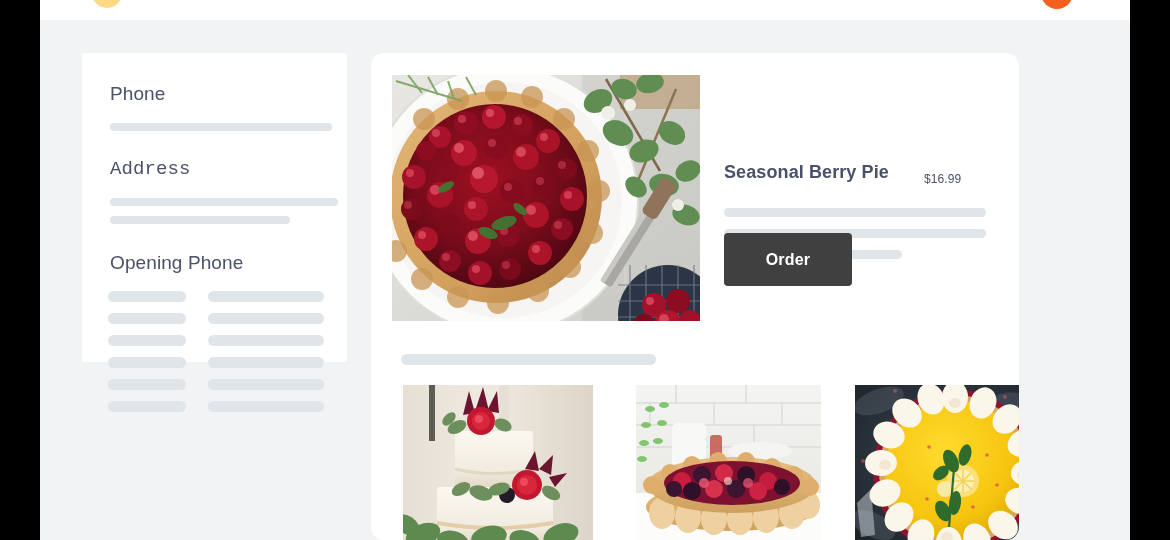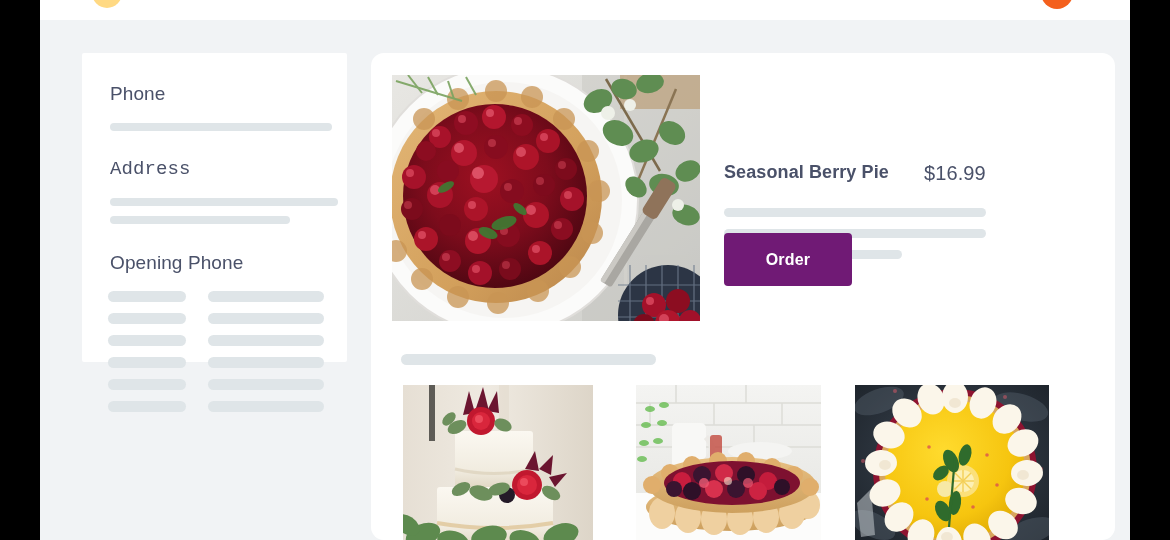--- a/index.html
+++ b/index.html
@@ -49,47 +49,47 @@
   #ad-line-1   { left:28px; top:145px; width:228px; height:8px; }
   #ad-line-2   { left:28px; top:163px; width:180px; height:8px; }
 
   .hours-col-a { left:26px;  width:78px;  height:11px; }
   .hours-col-b { left:126px; width:116px; height:11px; }
   .hr-r0{ top:238px; } .hr-r1{ top:260px; } .hr-r2{ top:282px; }
   .hr-r3{ top:304px; } .hr-r4{ top:326px; } .hr-r5{ top:348px; }
 
   
   #main-card{
-    position:absolute; left:331px; top:53px; width:744px; height:487px;
+    position:absolute; left:331px; top:53px; width:648px; height:487px;
     background:#ffffff; border-radius:13px; overflow:hidden;
   }
 
   #hero-image{
     position:absolute; left:21px; top:22px; width:308px; height:246px;
     overflow:hidden; background:#e9e6e0;
   }
   #hero-image svg, .thumb svg{ display:block; width:100%; height:100%; }
 
   #product-title{
     position:absolute; left:353px; top:109px;
     font-size:18px; font-weight:700; color:#4a5169;
     letter-spacing:.1px; white-space:nowrap;
   }
   #product-price{
-    position:absolute; left:553px; top:109px;
-    font-size:20px; font-weight:400; color:#4a5169;
+    position:absolute; left:553px; top:119px;
+    font-size:12px; font-weight:400; color:#4a5169;
     letter-spacing:.1px; white-space:nowrap;
   }
   #desc-line-1{ left:353px; top:155px; width:262px; height:9px; }
   #desc-line-2{ left:353px; top:176px; width:262px; height:9px; }
   #desc-line-3{ left:353px; top:197px; width:178px; height:9px; }
 
   #order-button{
     position:absolute; left:353px; top:180px; width:128px; height:53px;
-    background:#701a75; border:none; border-radius:4px;
+    background:#404040; border:none; border-radius:4px;
     color:#ffffff; font-family:"Liberation Sans", sans-serif;
     font-size:16px; font-weight:700; letter-spacing:.2px; cursor:pointer;
   }
 
   #gallery-heading-skel{ left:30px; top:301px; width:255px; height:11px; }
 
   .thumb{
     position:absolute; top:332px; height:160px;
     overflow:hidden; background:#ded9d2;
   }

